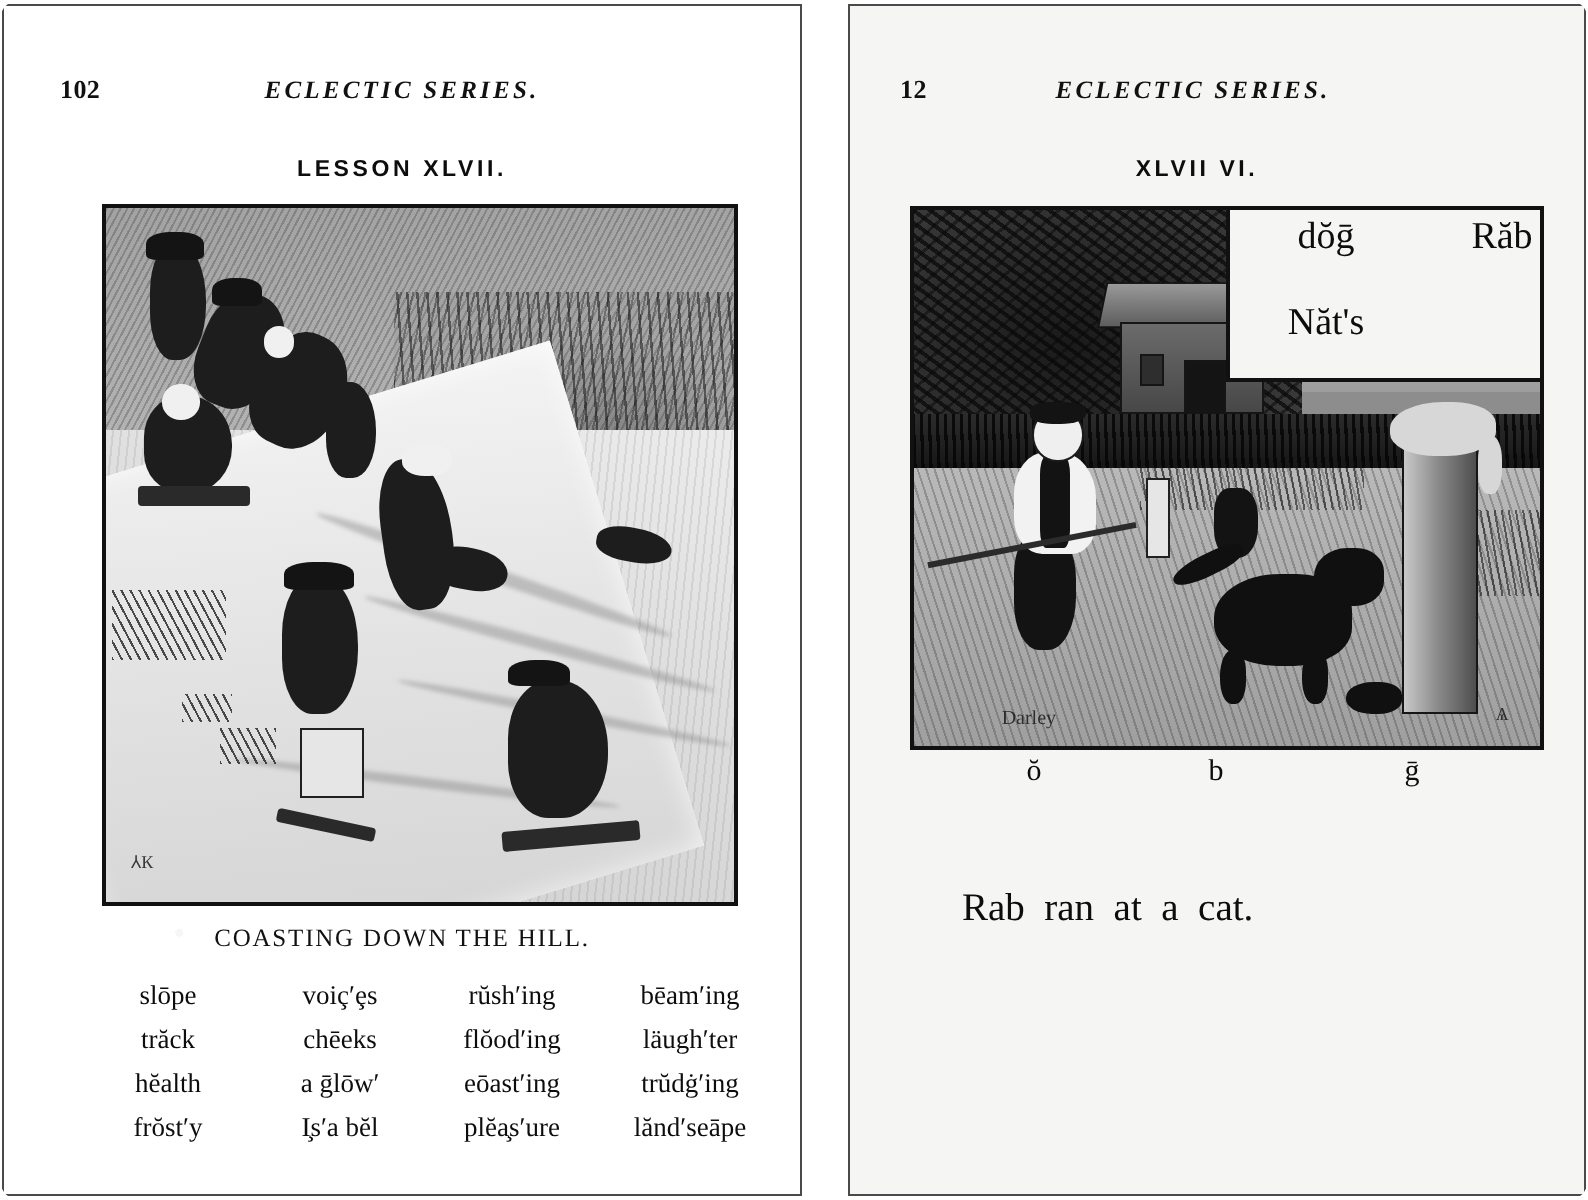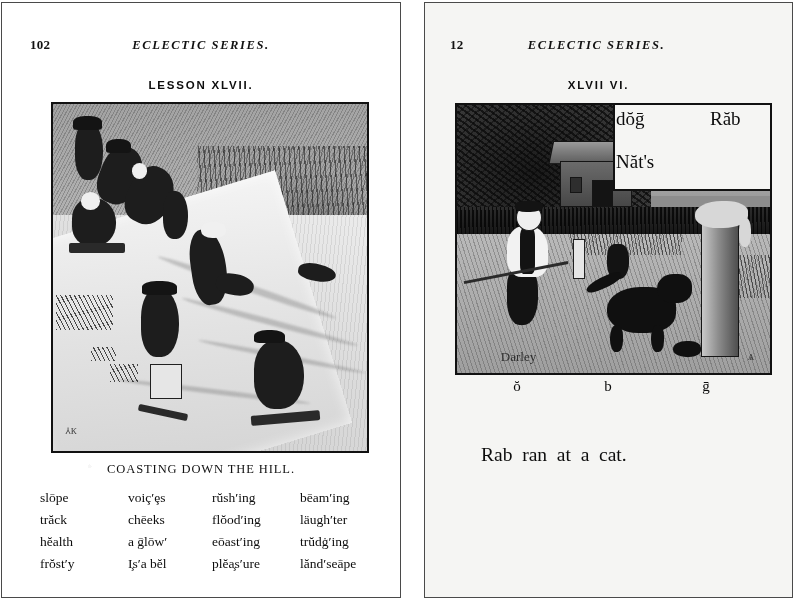--- a/index.html
+++ b/index.html
@@ -7,20 +7,21 @@
     margin: 0; padding: 0;
     width: 794px; height: 600px;
     background: #ffffff;
     font-family: "Liberation Serif", serif;
   }
   #scan {
     position: relative;
     width: 794px; height: 600px;
     background: #ffffff;
     overflow: hidden;
+    border-radius: 10px;
   }
 
   
   .page {
     position: absolute;
     top: 2px;
     height: 596px;
     border: 1px solid #4a4a4a;
     overflow: hidden;
   }
@@ -188,20 +189,21 @@
   .stick { position: absolute; background: #2b2b2b; }
   .notch {
     position: absolute;
     background: #f5f5f3;
   }
 
   
   .word-grid {
     position: absolute;
     display: grid;
+    text-align: center;
   }
   .word-grid span {
     font-family: "Liberation Serif", serif;
     color: #0d0d0d;
     white-space: nowrap;
   }
 
   
   #rwords {
     left: 616px; top: 108px;
@@ -400,21 +402,21 @@
       <div class="dog-body" style="left:41%; top:64%; width:12%; height:4%; transform:rotate(-26deg);"></div>
       <div class="dog-body" style="left:49%; top:82%; width:4%; height:10%;"></div>
       <div class="dog-body" style="left:62%; top:82%; width:4%; height:10%;"></div>
       <div class="dog-body" style="left:69%; top:88%; width:9%; height:6%;"></div>
 
       <div class="post" style="left:78%; top:44%; width:12%; height:50%;"></div>
       <div class="cat" style="left:76%; top:36%; width:17%; height:10%;"></div>
       <div class="cat" style="left:90%; top:42%; width:4%; height:11%; border-radius:40%;"></div>
 
       <div class="mono-sig" style="right:5%; bottom:4%;">Ѧ</div>
-      <div class="mono-sig" style="left:14%; bottom:3%; font-size:13px;">Darley</div>
+      <div class="mono-sig" style="left:14%; bottom:3%; font-size:10px;">Darley</div>
     </div>
 
     <div class="notch" style="left:156px; top:-2px; width:163px; height:88px; border-left:2px solid #111; border-bottom:2px solid #111;"></div>
   </div>
 
   <div class="word-grid" id="rwords">
     <span>dŏḡ</span>
     <span>Răb</span>
     <span>Năt's</span>
   </div>

